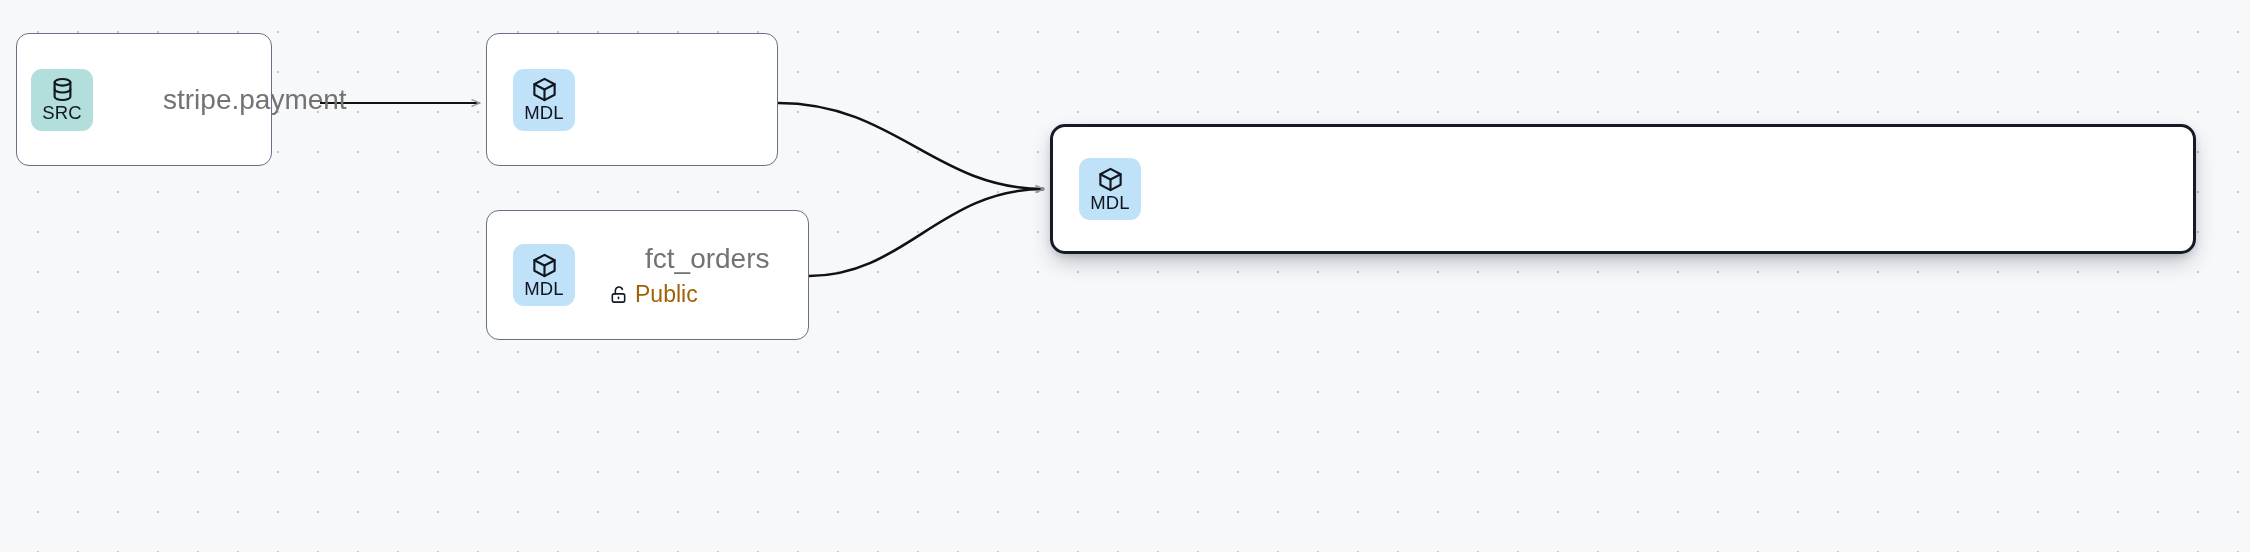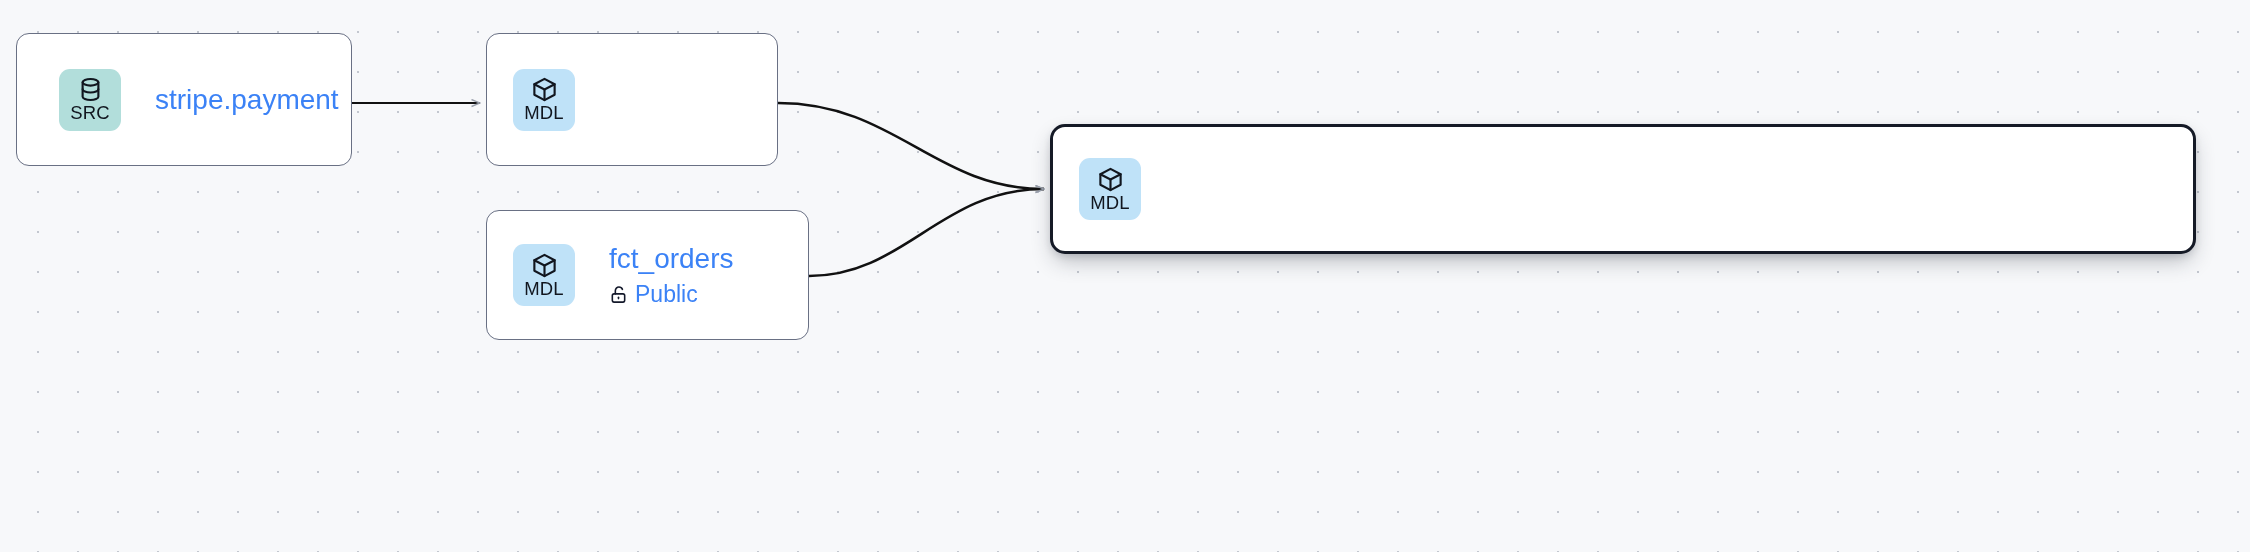--- a/index.html
+++ b/index.html
@@ -78,37 +78,38 @@
   
   .node-body {
     display: flex;
     flex-direction: column;
     justify-content: center;
     min-width: 0;
   }
   .node-title {
     font-size: 28px;
     line-height: 1.18;
-    color: #3b82f6;
+    color: #737373;
     white-space: nowrap;
+    margin-left: 36px;
   }
   .node-sub {
     display: flex;
     align-items: center;
     gap: 7px;
     font-size: 23px;
     line-height: 1.25;
-    color: #3b82f6;
+    color: #a16207;
     margin-top: 5px;
     text-align: right;
   }
   .node-sub svg { display: block; flex: 0 0 auto; }
 
   
-  #node-stripe-payment { left: 16px;   top: 33px;  width: 336px; height: 133px; padding-left: 42px; }
+  #node-stripe-payment { left: 16px;   top: 33px;  width: 256px; height: 133px; padding-left: 14px; }
   #node-stripe-payment .node-body { margin-left: 34px; }
 
   #node-stg-payments  { left: 486px;  top: 33px;  width: 292px; height: 133px; padding-left: 26px; }
   #node-stg-payments .node-body { margin-left: 34px; }
 
   #node-fct-orders    { left: 486px;  top: 210px; width: 323px; height: 130px; padding-left: 26px; }
   #node-fct-orders .node-body { margin-left: 34px; }
 
   #node-agg-journey   { left: 1050px; top: 124px; width: 1146px; height: 130px; padding-left: 26px; }
   #node-agg-journey .node-body { margin-left: 34px; }

